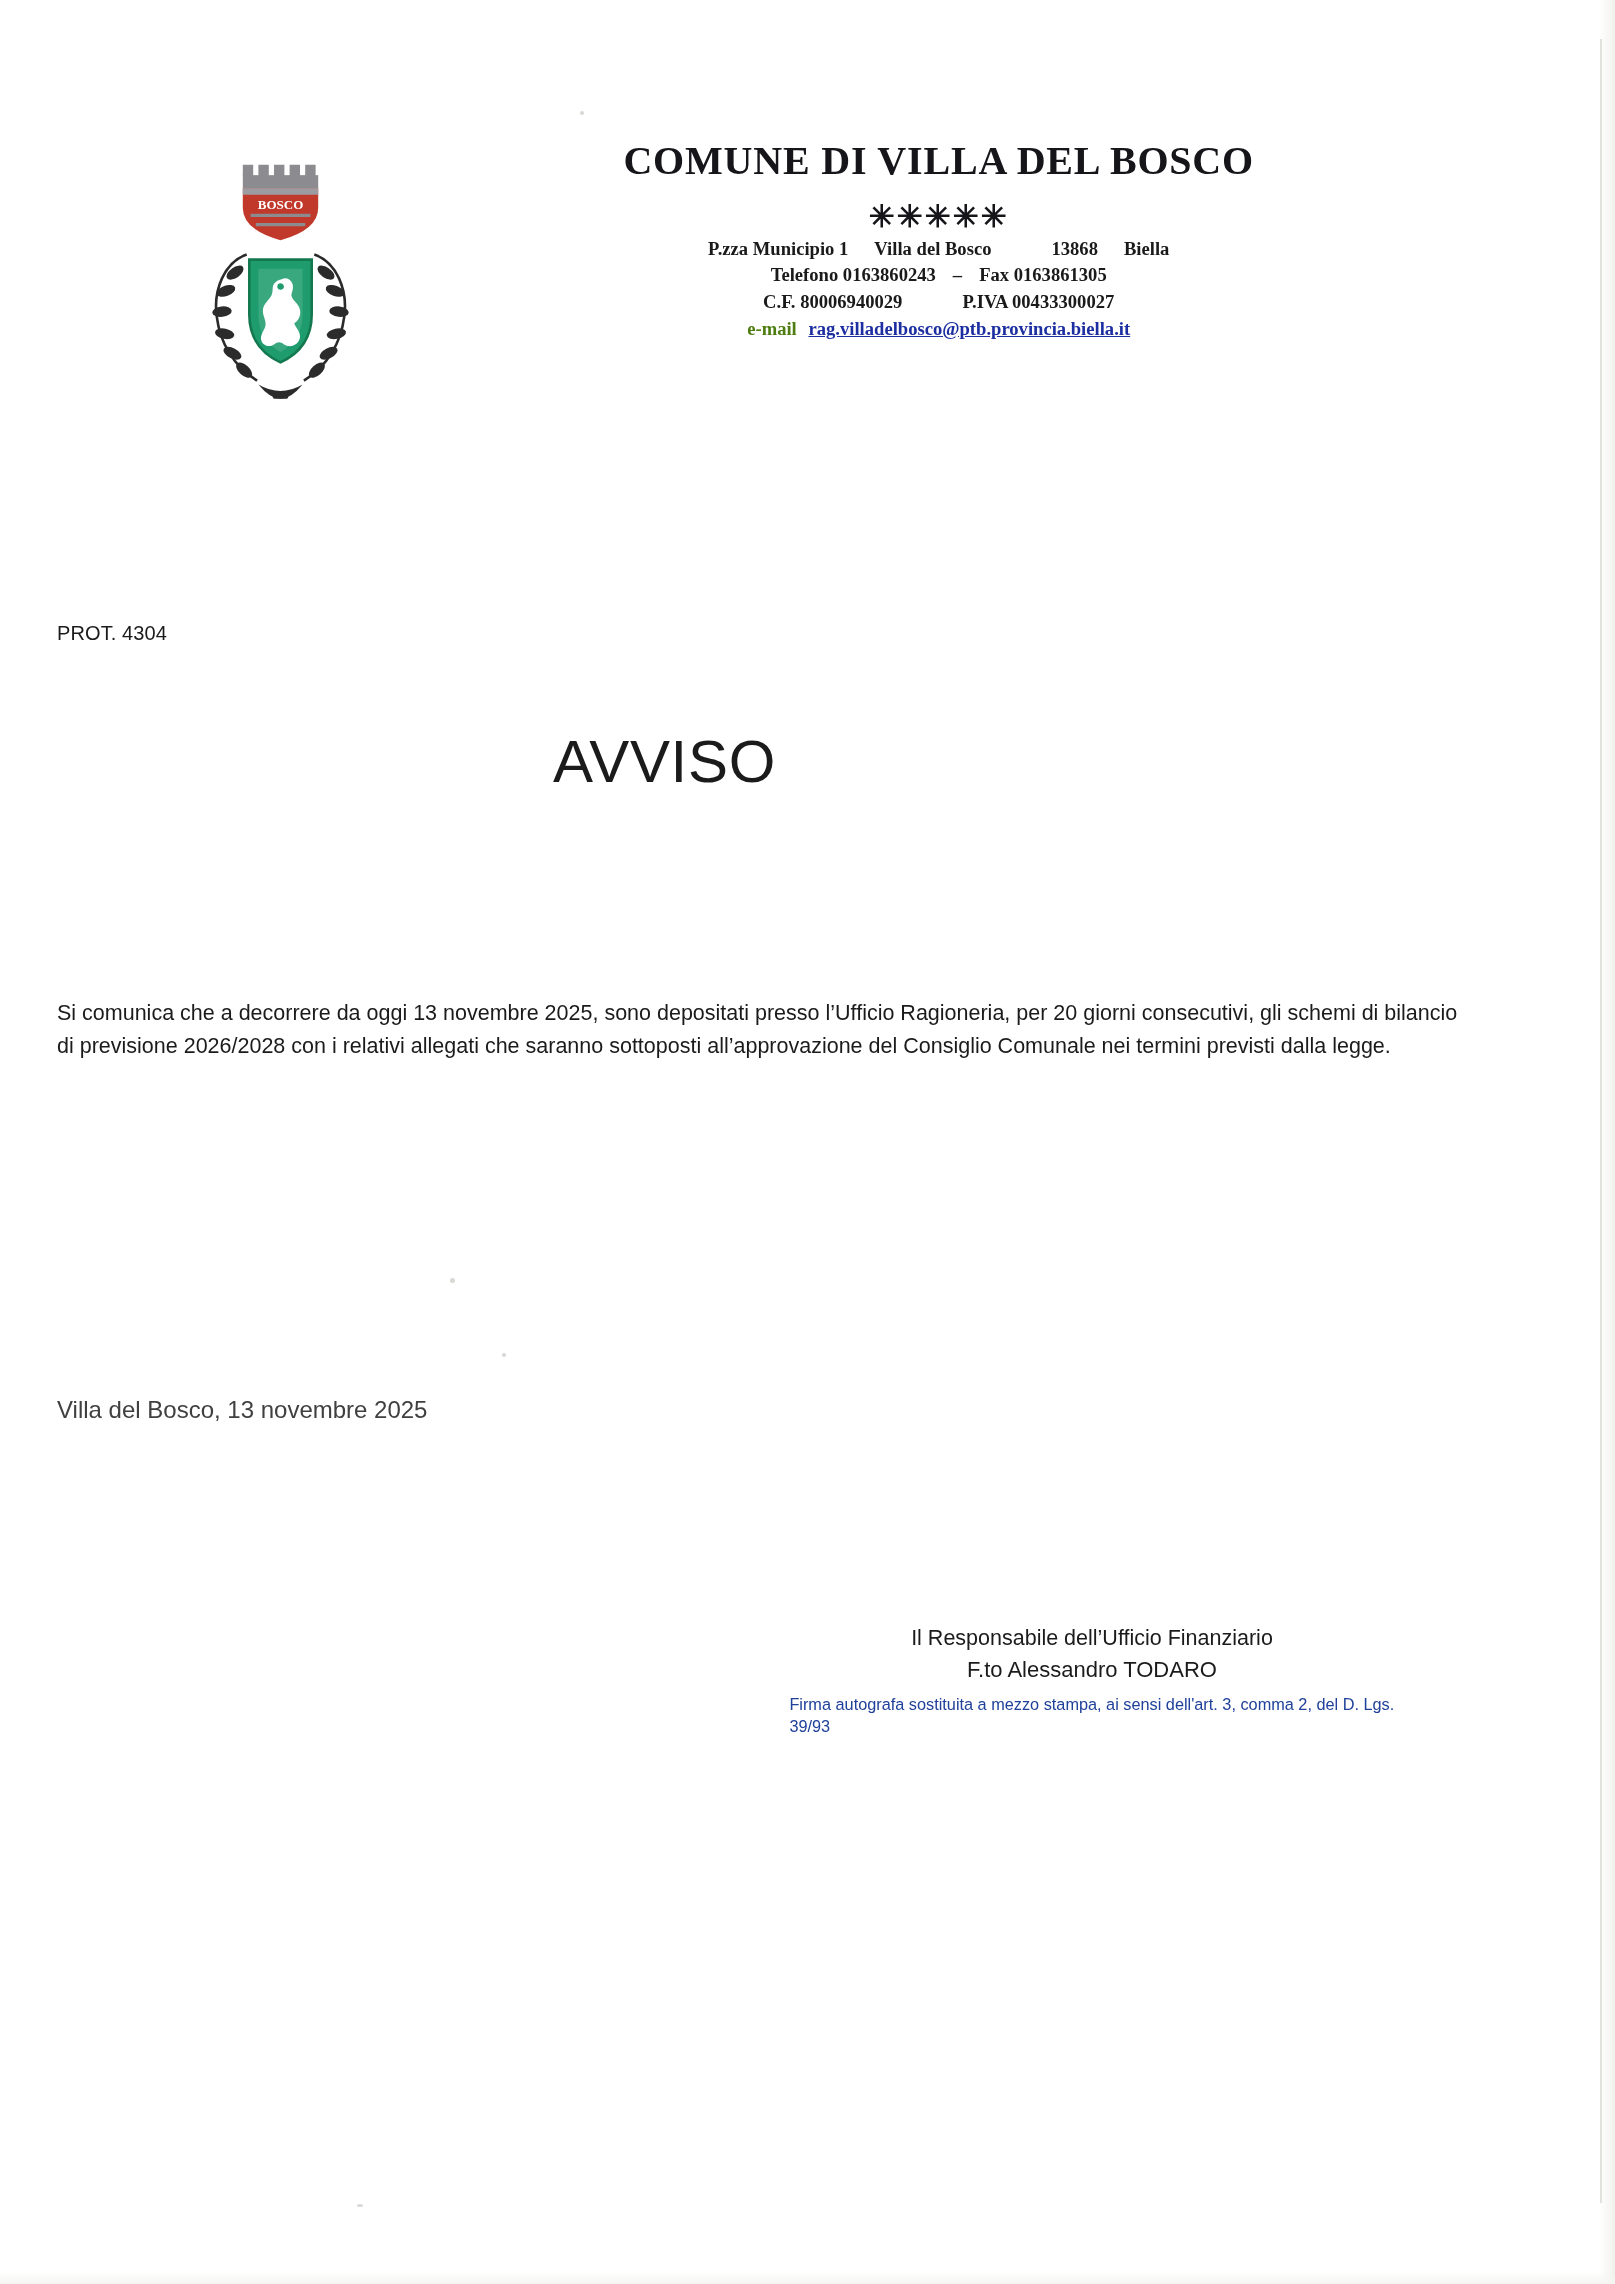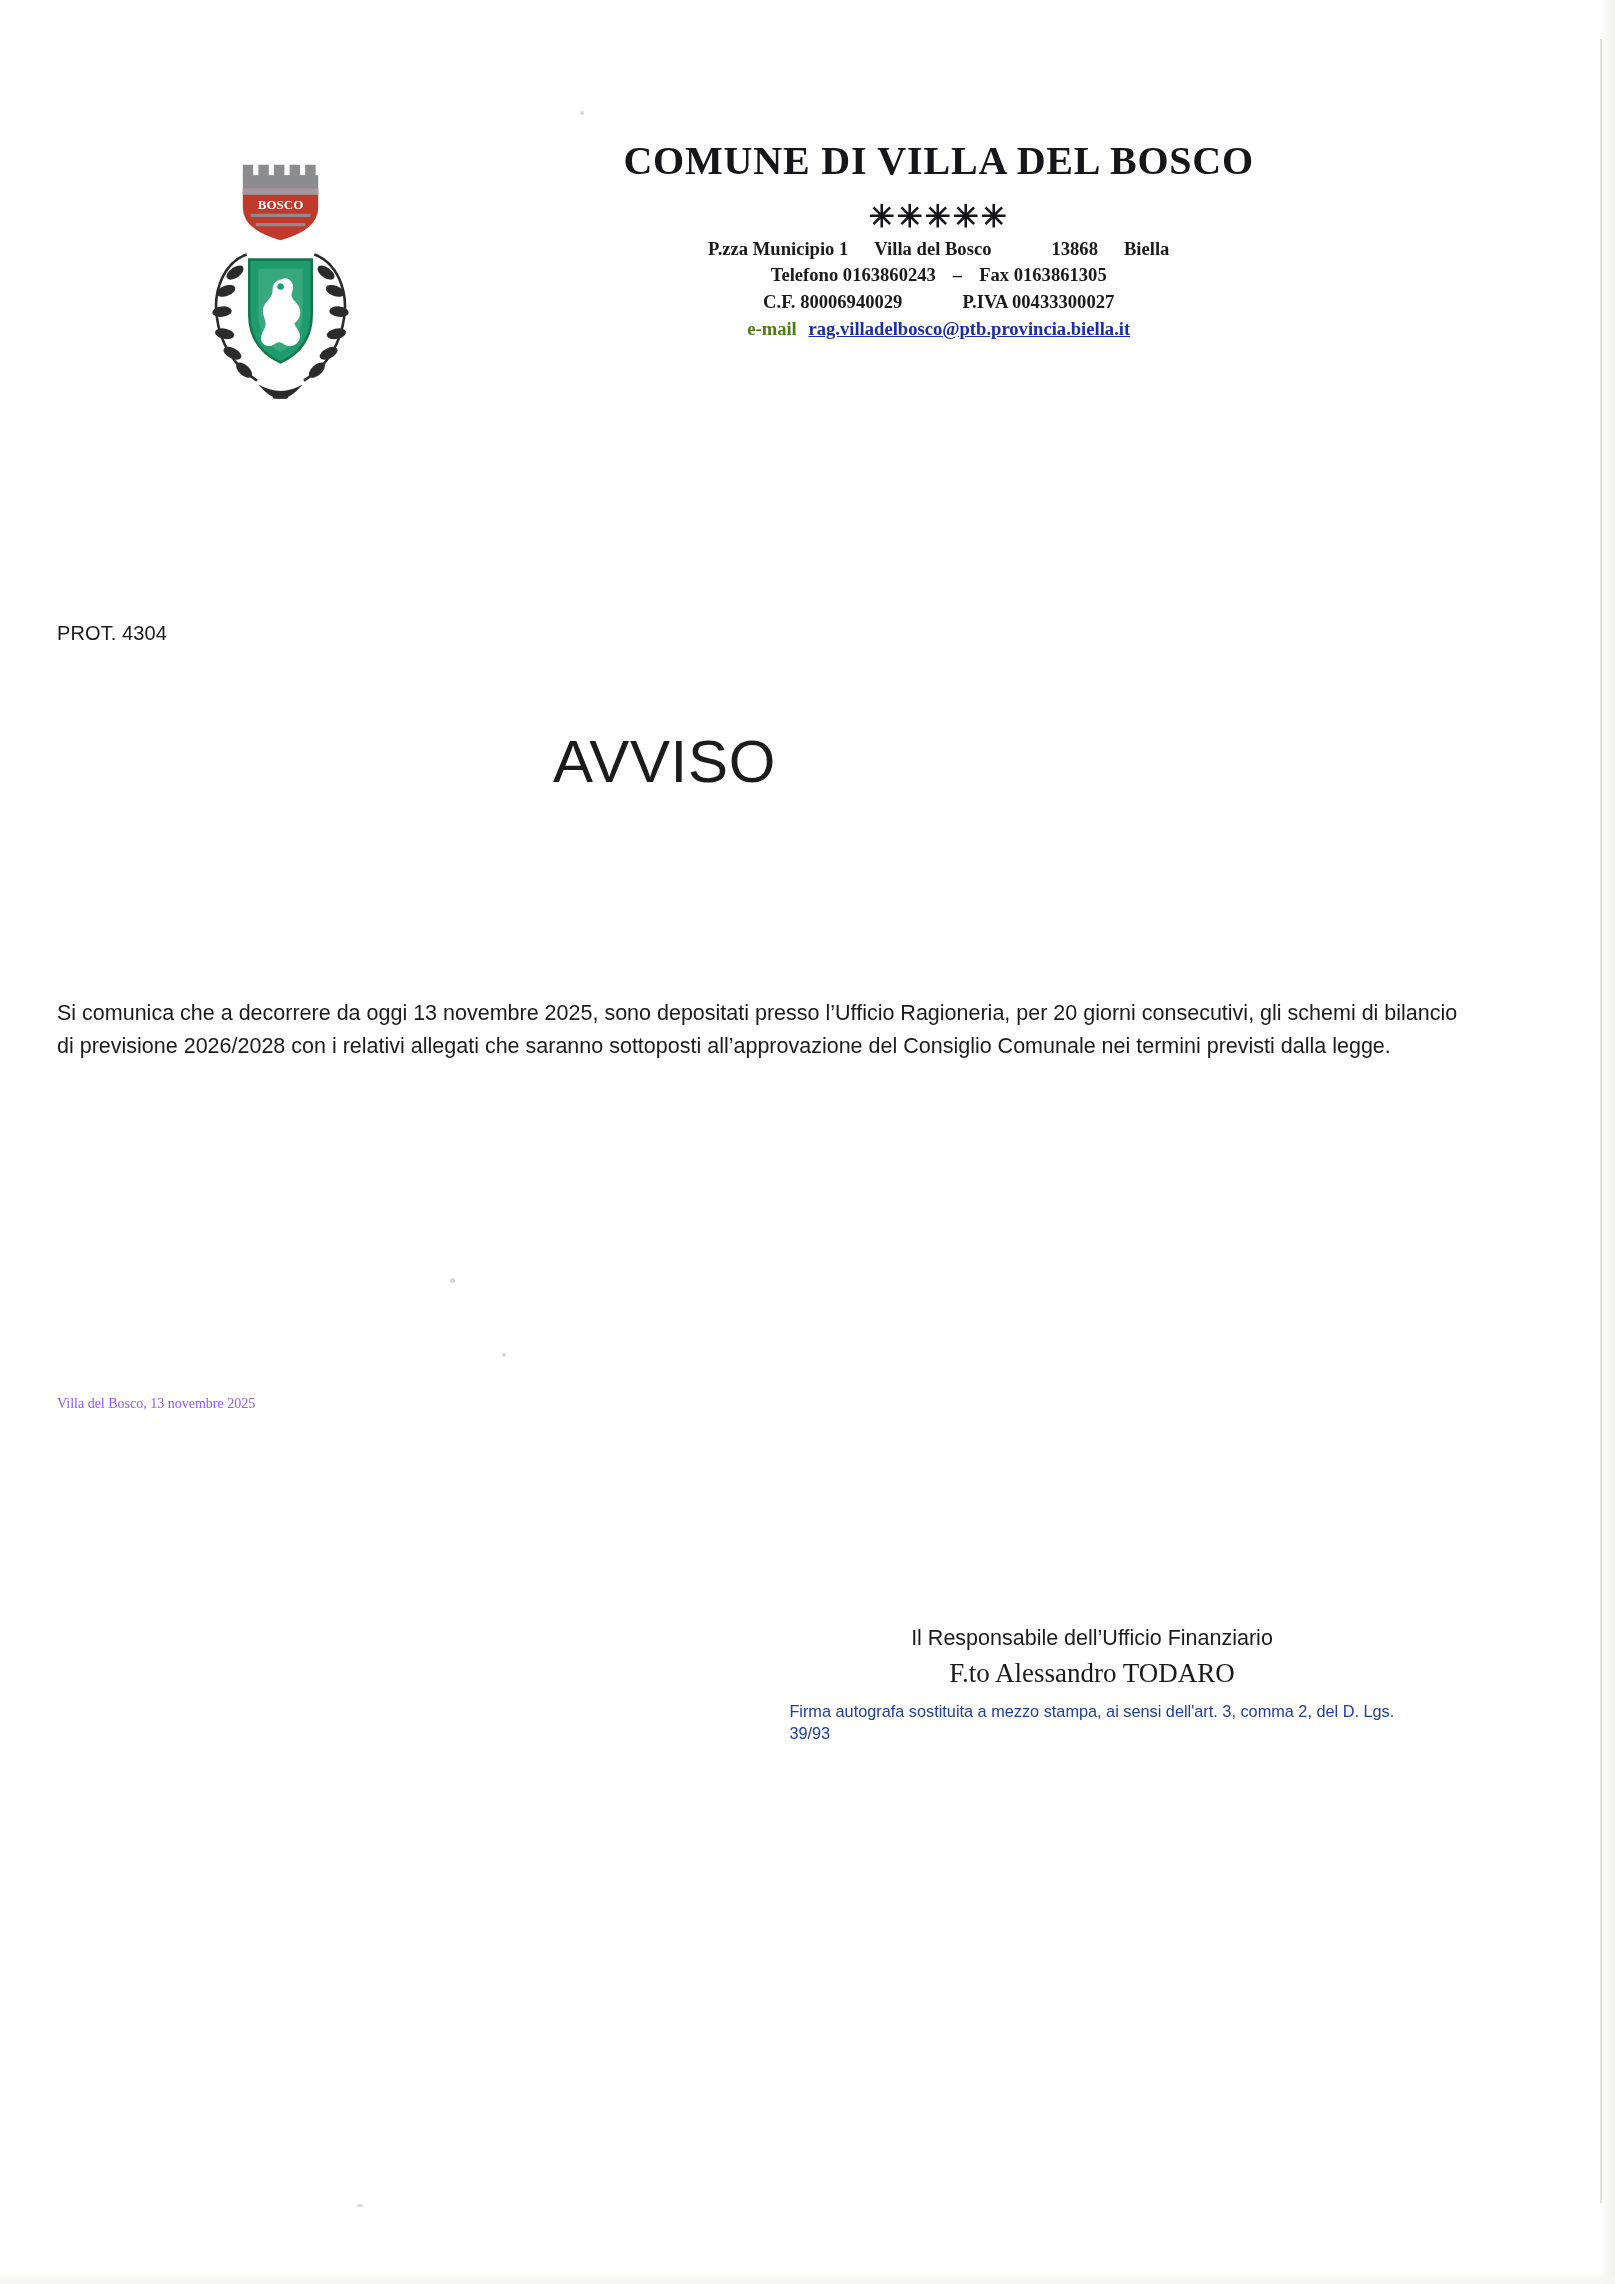--- a/index.html
+++ b/index.html
@@ -146,42 +146,40 @@
     color: #1b1b1b;
   }
   .body-text p {
     margin: 0 0 23.5px 0;
   }
 
   .place-date {
     position: absolute;
     left: 57px;
     top: 1396px;
-    font-size: 14px;
-    color: #8b5cf6;
-    font-family: Liberation Serif, serif;
+    font-size: 24px;
+    color: #404040;
   }
 
   .signature {
     position: absolute;
     left: 779px;
     top: 1623px;
     width: 626px;
     text-align: center;
   }
   .sig-role {
     font-size: 21.5px;
     line-height: 1.45;
     color: #1b1b1b;
   }
   .sig-name {
-    font-size: 27px;
+    font-size: 22px;
     line-height: 1.45;
     color: #1b1b1b;
-    font-family: Liberation Serif, serif;
   }
   .sig-note {
     margin-top: 6.5px;
     font-size: 16.3px;
     line-height: 1.35;
     color: #20419a;
     text-align: left;
     padding-left: 10.4px;
   }
 

